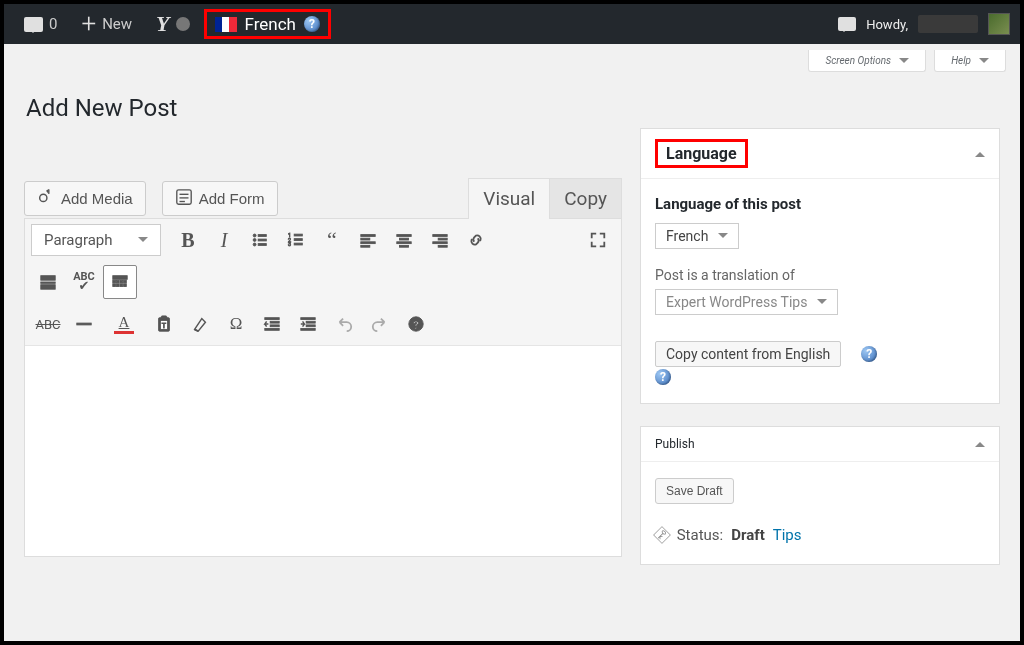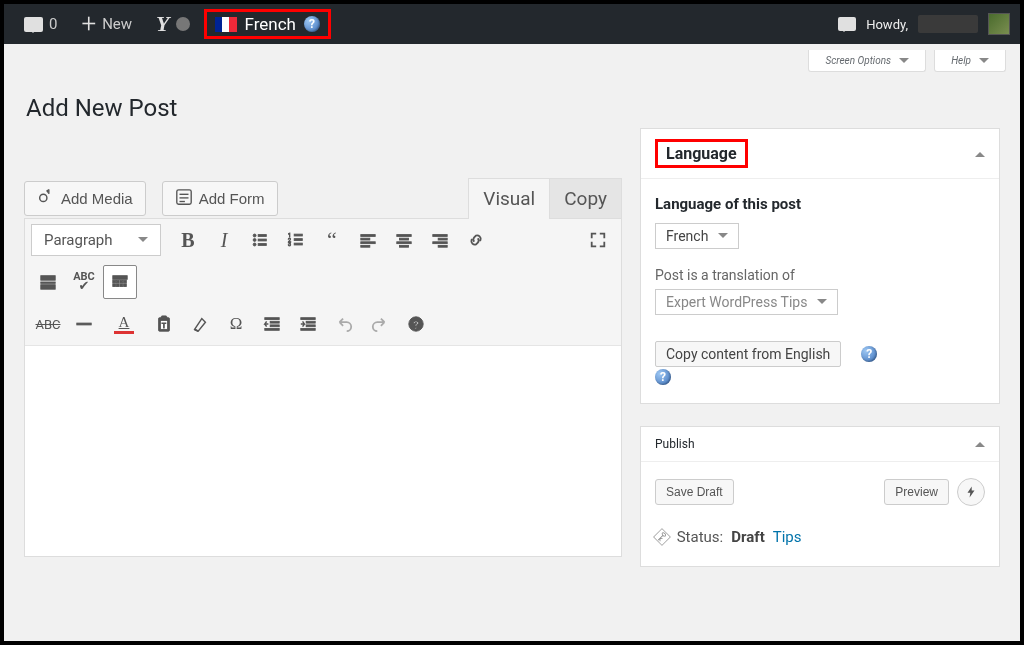--- a/index.html
+++ b/index.html
@@ -441,28 +441,20 @@
       </div>
 
       <div class="metabox publish">
         <div class="metabox-head">
           <span class="mh-title">Publish</span>
           <span class="tri-up"></span>
         </div>
         <div class="metabox-body">
           <div class="publish-top">
             <button class="wp-button small">Save Draft</button>
-            <div class="preview-group">
-              <button class="wp-button small">Preview</button>
-              <span class="circ-btn">
-                <svg viewBox="0 0 20 20" width="14" height="14">
-                    <path d="M11 2 L5 11 H9 L8 18 L15 8 H11 Z" fill="#555"></path>
-                  </svg>
-              </span>
-            </div>
           </div>
           <div class="status-line">
             <span class="key-icon">⚿</span>
             <span>Status:</span>
             <strong>Draft</strong>
             <a href="#">Tips</a>
           </div>
         </div>
       </div>
 

